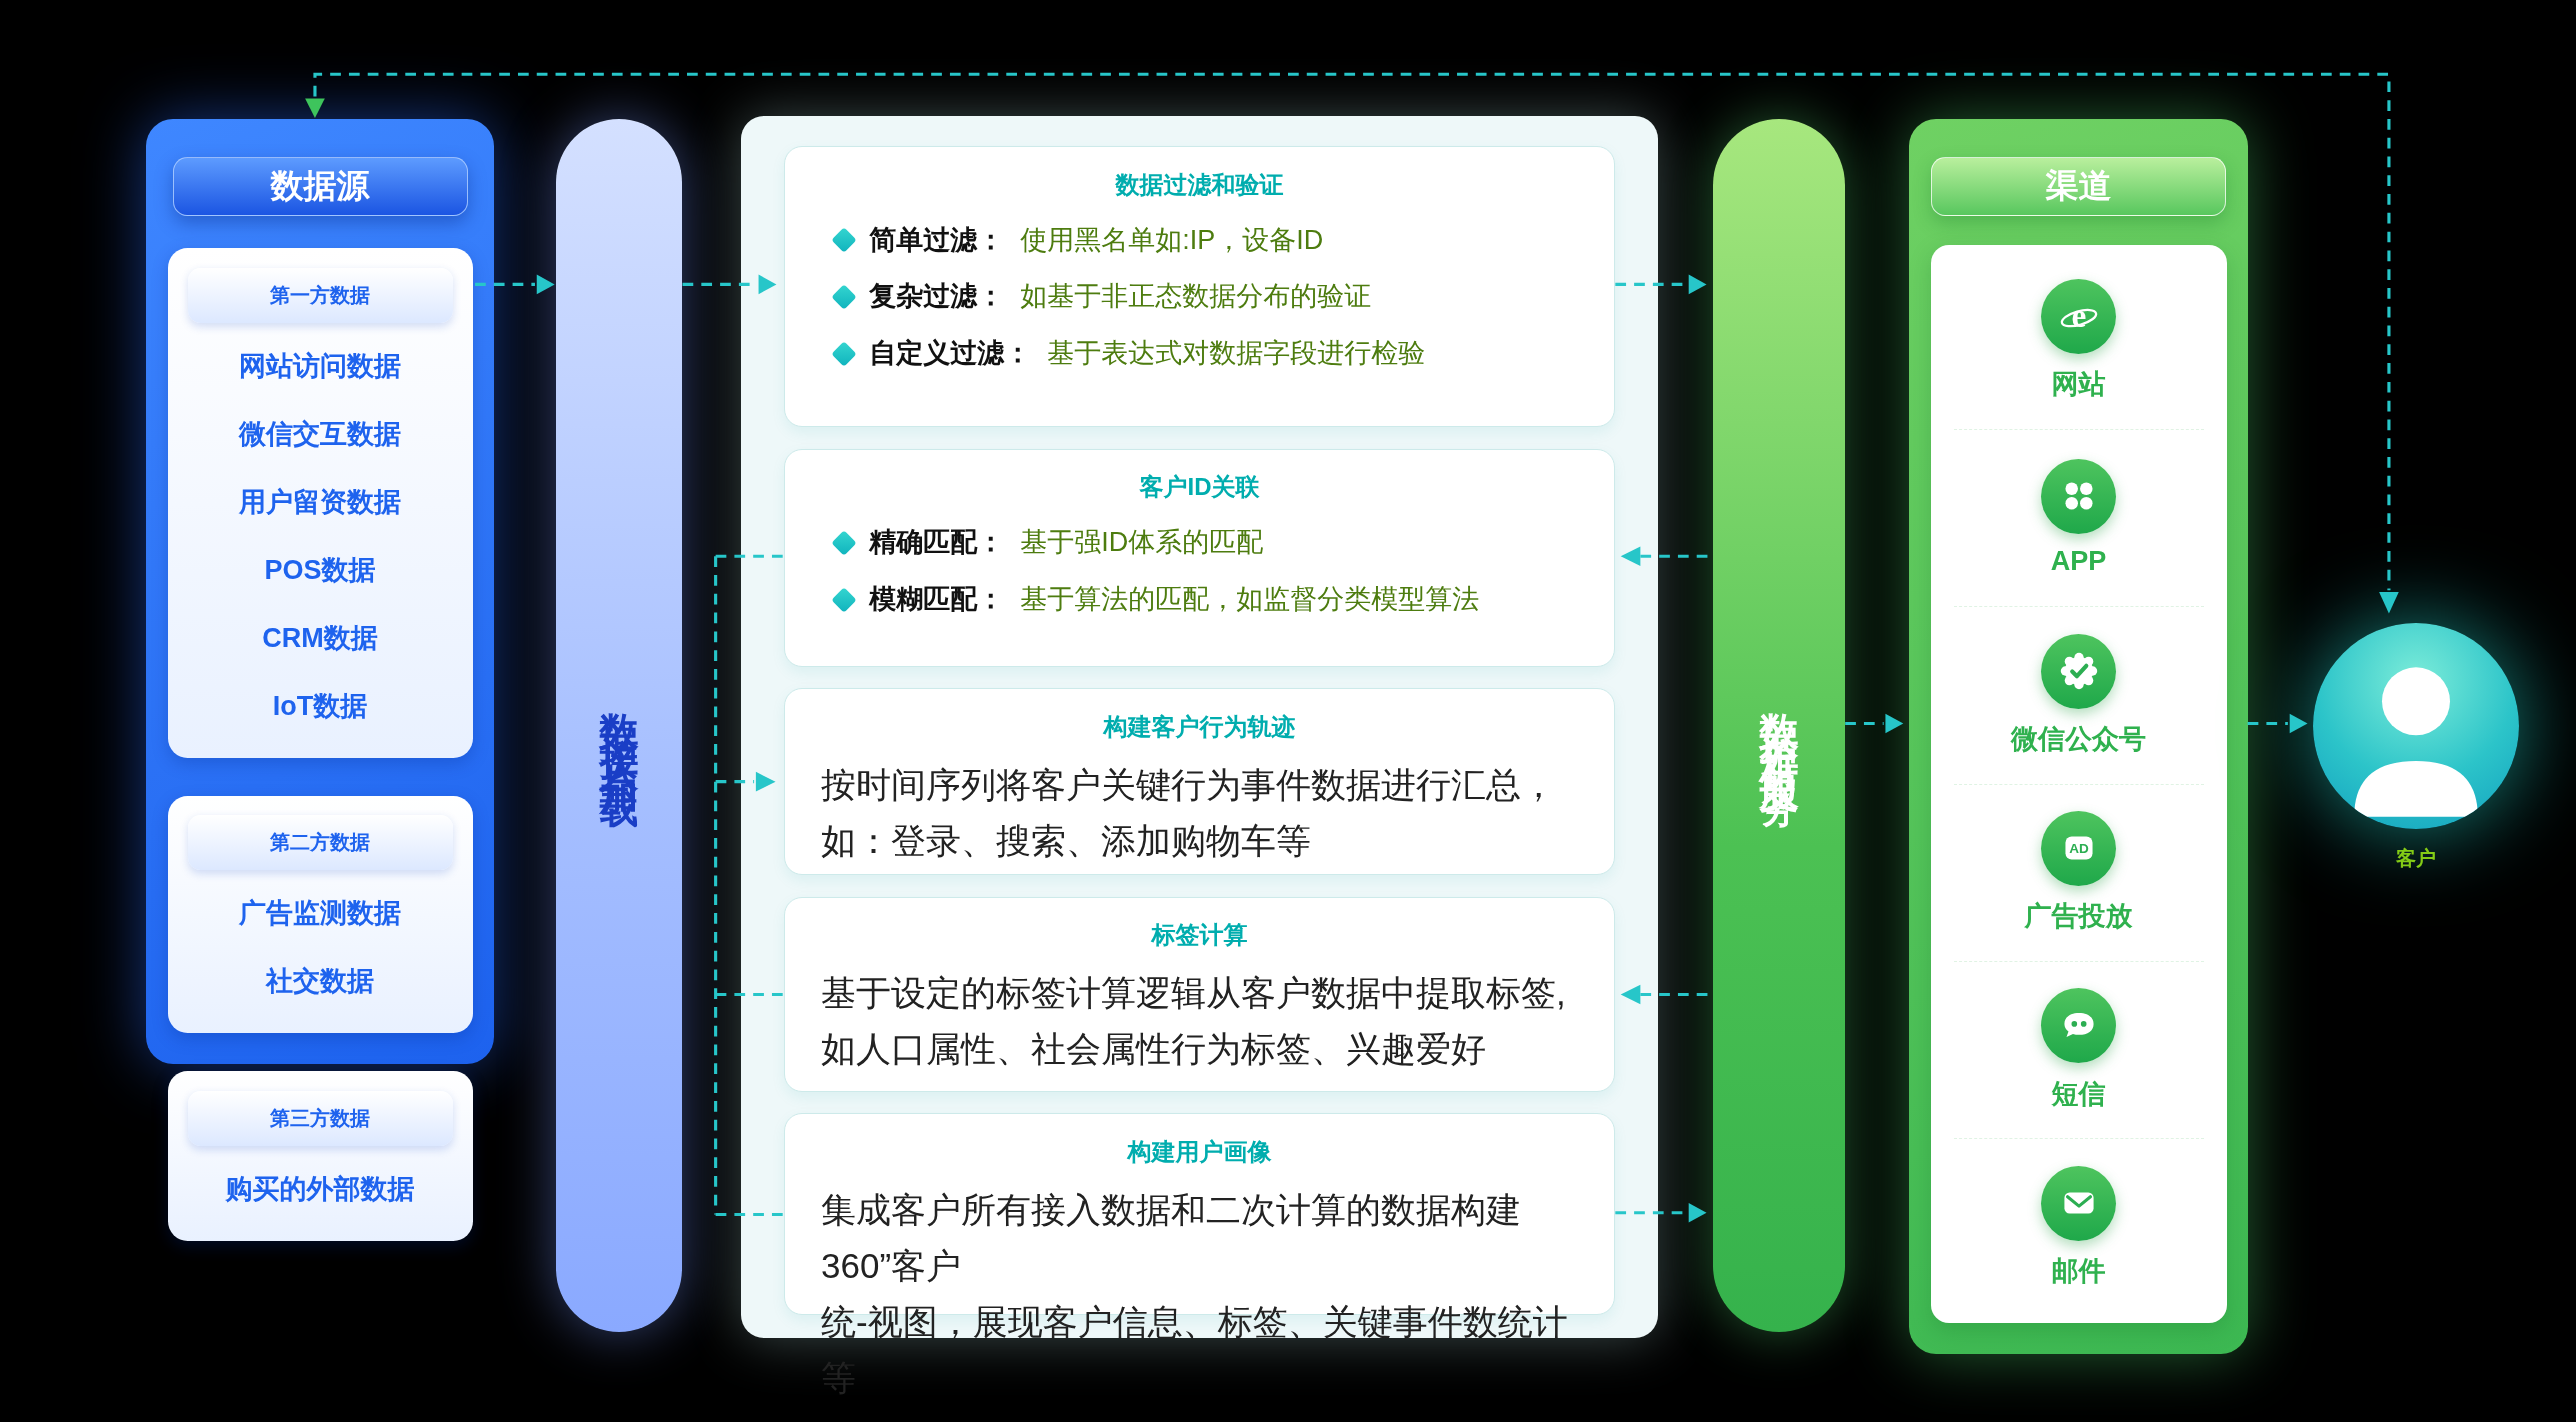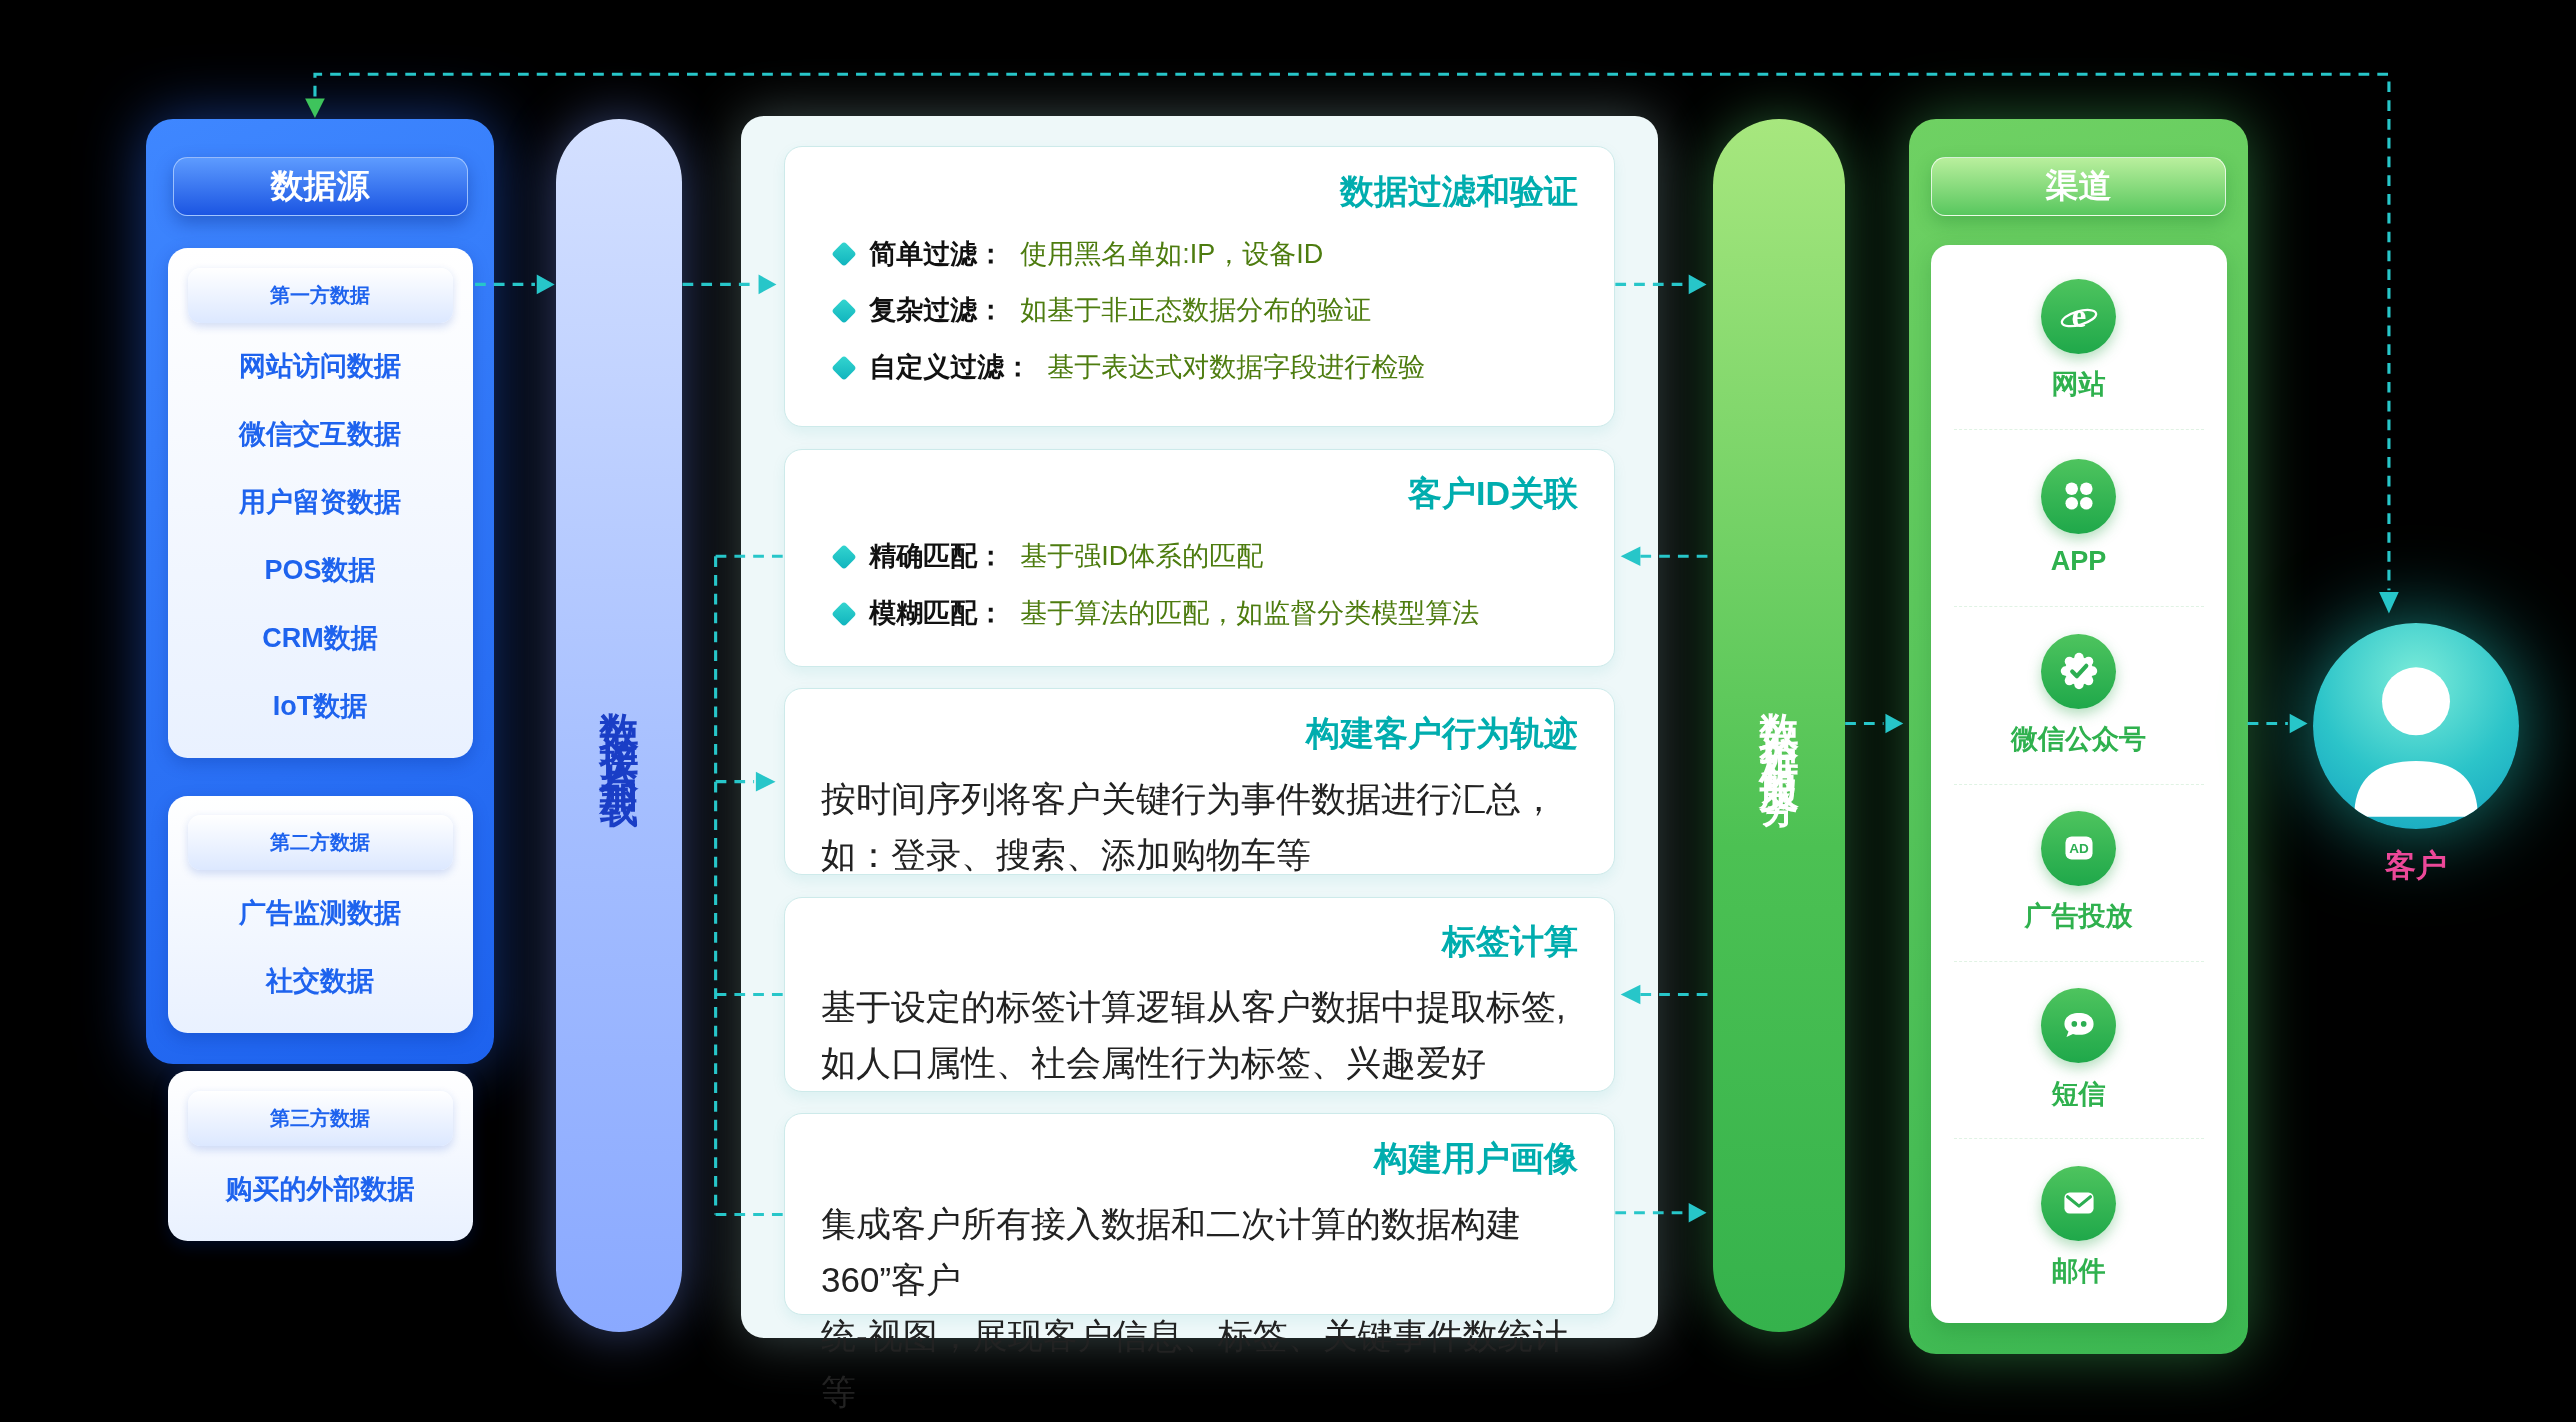--- a/index.html
+++ b/index.html
@@ -35,21 +35,21 @@
     background:linear-gradient(180deg,#a7e77e 0%,#4cc153 60%,#35b24c 100%);
     box-shadow:0 0 54px rgba(90,220,120,.4);}
   .pill-analysis span{writing-mode:vertical-rl;color:#fff;font-size:39px;font-weight:bold;letter-spacing:12.5px;}
 
   
   .panel-center{position:absolute;left:741px;top:116px;width:917px;height:1222px;border-radius:23px;
     background:#eef8f9;box-shadow:0 0 54px rgba(200,245,245,.3);box-sizing:border-box;
     padding:30px 43px;display:flex;flex-direction:column;gap:21.5px;}
   .card{background:#ffffff;border:1.8px solid #cdeaea;border-radius:18px;
     box-shadow:0 5.4px 14.3px rgba(0,150,150,.08);box-sizing:border-box;padding:21.5px 36px;flex:none;}
-  .card-title{color:#00adae;font-size:34px;font-weight:bold;text-align:right;}
+  .card-title{color:#00adae;font-size:24px;font-weight:bold;text-align:center;}
   .bullet-row{display:flex;align-items:center;gap:16px;margin:23px 0 0 14.3px;font-size:27px;line-height:1.25;}
   .diamond{width:18px;height:18px;flex:none;border-radius:3.6px;transform:rotate(45deg);
     background:linear-gradient(135deg,#35d6d0,#0fb3bd);}
   .b-label{font-weight:bold;color:#111;white-space:nowrap;}
   .b-text{color:#4d7c0f;}
   .card-body{margin-top:14.3px;font-size:35px;color:#222;text-align:left;line-height:1.6;white-space:pre-line;}
 
   
   .panel-green{position:absolute;left:1909px;top:119px;width:339px;height:1235px;border-radius:27px;
     background:linear-gradient(160deg,#6fd163,#3cb852);box-shadow:0 0 63px rgba(80,210,110,.45);
@@ -67,21 +67,21 @@
   .ch-icon{width:75px;height:75px;border-radius:50%;flex:none;
     background:linear-gradient(180deg,#4ec45e,#1fa84a);box-shadow:0 5.4px 12.5px rgba(40,160,70,.35);
     display:flex;align-items:center;justify-content:center;}
   .ch-label{color:#2fb14e;font-size:27px;font-weight:bold;}
 
   
   .customer{position:absolute;left:2313px;top:623px;width:206px;text-align:center;}
   .avatar{width:206px;height:206px;border-radius:50%;overflow:hidden;margin:0 auto;
     background:radial-gradient(circle at 50% 28%,#7cecd9 0%,#2cc4c9 55%,#12a0bf 100%);
     box-shadow:0 0 85px rgba(40,220,210,.6);}
-  .customer-label{margin-top:16px;color:#ec4899;font-size:31px;font-weight:bold;}
+  .customer-label{margin-top:16px;color:#84cc16;font-size:20px;font-weight:bold;}
 
   
   .arrows{position:absolute;inset:0;pointer-events:none;}
 </style>
 </head>
 <body>
 
 <div id="stage">
 
   <div class="panel-blue">

